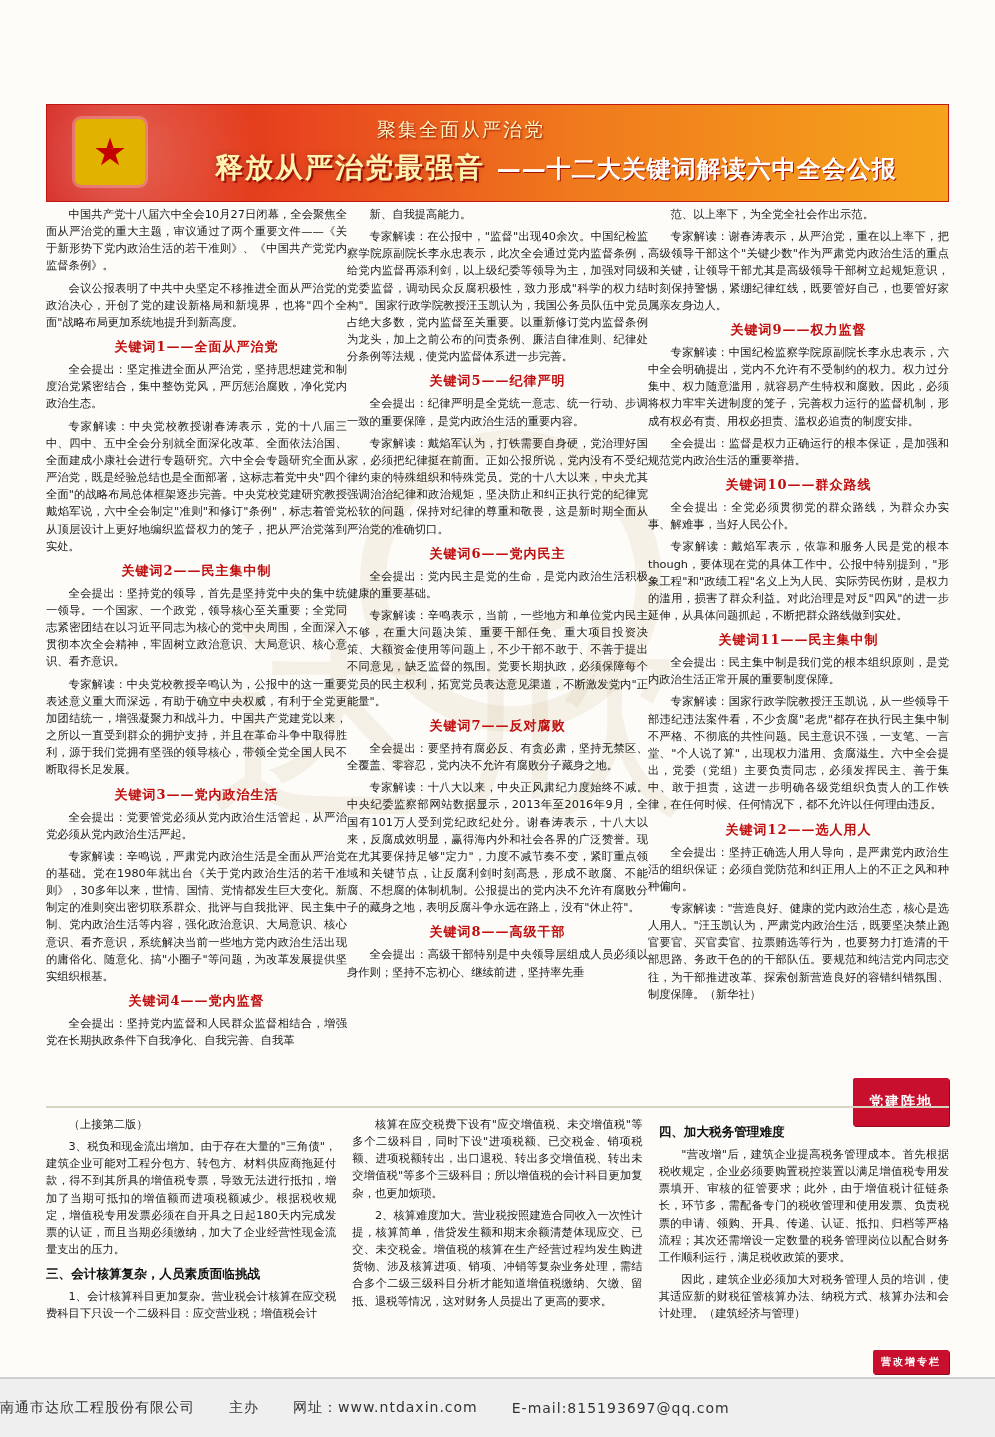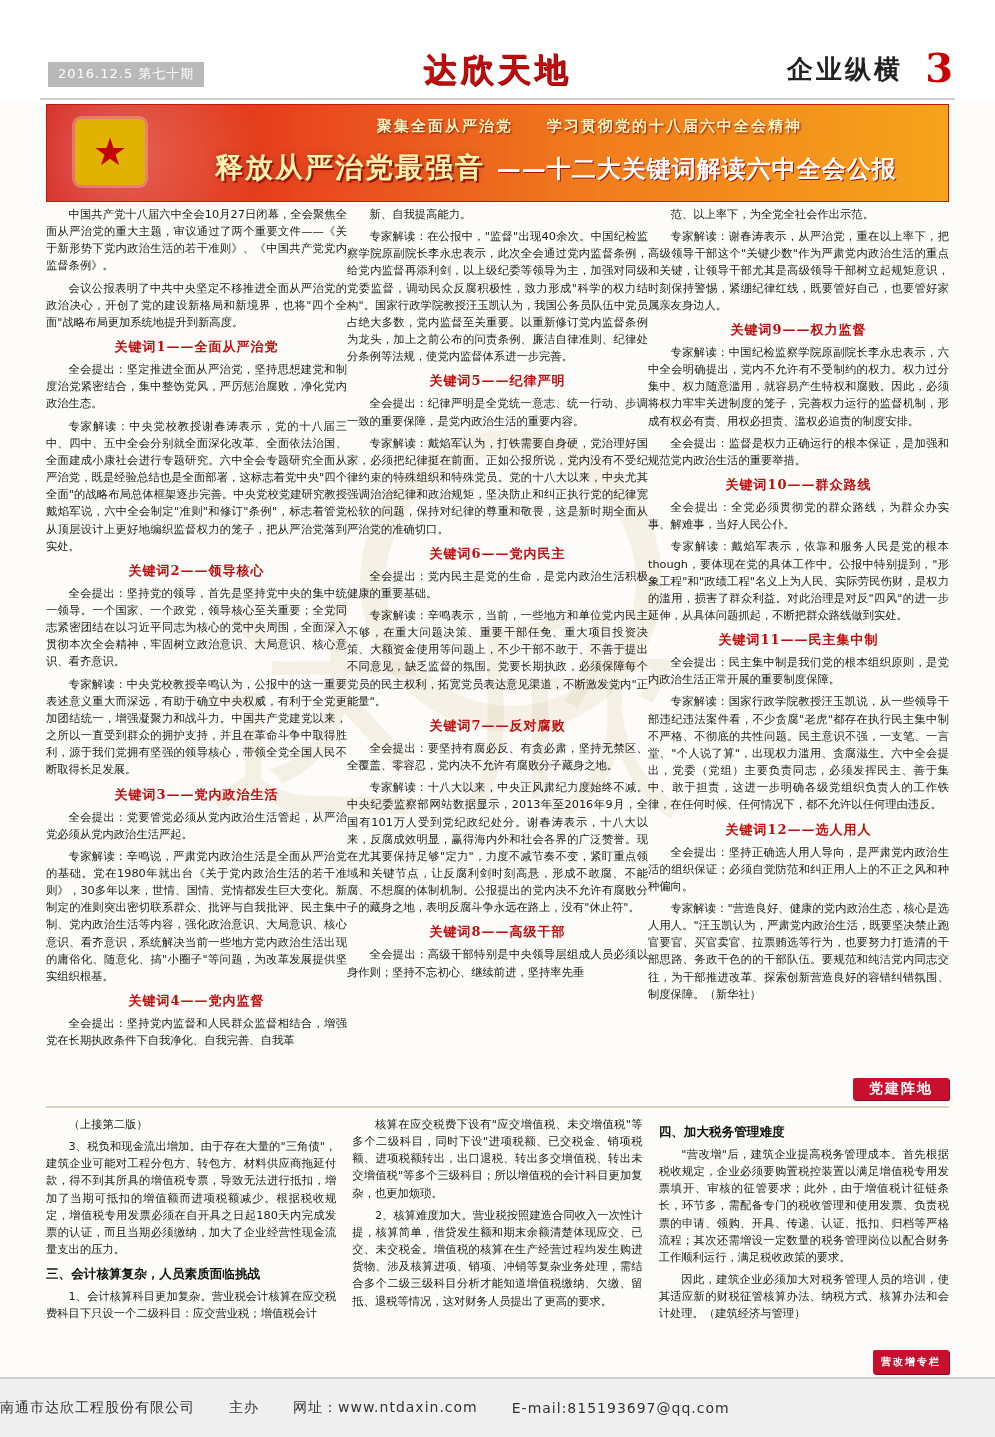--- a/index.html
+++ b/index.html
@@ -63,21 +63,21 @@
   .banner-emblem{
     position:absolute;left:28px;top:14px;width:70px;height:66px;
     background:#e2b200;
     border-radius:6px;
     box-shadow:0 0 0 3px rgba(255,255,255,.25);
     display:flex;align-items:center;justify-content:center;
     color:#c40000;font-size:38px;line-height:1;
   }
   .banner-top{
     position:absolute;left:330px;top:12px;right:20px;
-    color:#fff7c0;font-weight:bold;font-size:15px;letter-spacing:2px;
+    color:#fff7c0;font-weight:normal;font-size:19px;letter-spacing:2px;
     text-shadow:1px 1px 2px #8b1006;
     display:flex;gap:34px;
   }
   .banner-main{
     position:absolute;left:168px;top:44px;right:16px;
     font-family:"DejaVu Serif","Liberation Serif",serif;
     font-weight:bold;font-size:28px;letter-spacing:2px;
     color:#fff3b0;
     text-shadow:2px 2px 0 #9c1207, 0 0 6px rgba(0,0,0,.25);
     white-space:nowrap;
@@ -121,21 +121,21 @@
     font-weight:bold;font-size:13px;
     color:#c00d0d;
     text-align:center;
     letter-spacing:1px;
   }
   
   .tag-party{
     position:absolute;right:46px;top:1078px;
     background:#c8102e;color:#ffffff;
     font-weight:bold;font-size:14px;letter-spacing:2px;
-    padding:2px 16px;
+    padding:15px 16px;
     border-radius:2px;
     box-shadow:1px 1px 0 #8d0a1f;
   }
   .tag-tax{
     position:absolute;right:46px;top:1350px;
     background:#c8102e;color:#ffffff;
     font-weight:bold;font-size:10px;letter-spacing:2px;
     padding:5px 8px;
     border-radius:2px;
     box-shadow:1px 1px 0 #8d0a1f;
@@ -167,48 +167,40 @@
   .footer span{white-space:nowrap;}
 </style>
 </head>
 <body>
 
 <div class="page">
 
   <div class="watermark2"></div>
   <div class="watermark">达欣</div>
 
-  <div class="masthead">
-    <div class="issue-box">2016.12.5  第七十期</div>
-    <div class="paper-name">达欣天地</div>
-    <div class="section-title">企业纵横</div>
-    <div class="page-num">3</div>
-    <div class="head-rule"></div>
-  </div>
 
   <div class="banner">
     <div class="banner-emblem">★</div>
     <div class="banner-top">
       <span>聚集全面从严治党</span>
-      <span>学习贯彻党的十八届六中全会精神</span>
     </div>
     <div class="banner-main">
       <span>释放从严治党最强音</span>
       <span class="sub">——十二大关键词解读六中全会公报</span>
     </div>
   </div>
 
   <div class="body-area">
     <div class="col" id="col1">
         <p>中国共产党十八届六中全会10月27日闭幕，全会聚焦全面从严治党的重大主题，审议通过了两个重要文件——《关于新形势下党内政治生活的若干准则》、《中国共产党党内监督条例》。</p>
         <p>会议公报表明了中共中央坚定不移推进全面从严治党的政治决心，开创了党的建设新格局和新境界，也将"四个全面"战略布局更加系统地提升到新高度。</p>
         <div class="kw">关键词1——全面从严治党</div>
         <p>全会提出：坚定推进全面从严治党，坚持思想建党和制度治党紧密结合，集中整饬党风，严厉惩治腐败，净化党内政治生态。</p>
         <p>专家解读：中央党校教授谢春涛表示，党的十八届三中、四中、五中全会分别就全面深化改革、全面依法治国、全面建成小康社会进行专题研究。六中全会专题研究全面从严治党，既是经验总结也是全面部署，这标志着党中央"四个全面"的战略布局总体框架逐步完善。中央党校党建研究教授戴焰军说，六中全会制定"准则"和修订"条例"，标志着管党从顶层设计上更好地编织监督权力的笼子，把从严治党落到实处。</p>
-        <div class="kw">关键词2——领导核心</div>
+        <div class="kw">关键词2——民主集中制</div>
         <p>全会提出：坚持党的领导，首先是坚持党中央的集中统一领导。一个国家、一个政党，领导核心至关重要；全党同志紧密团结在以习近平同志为核心的党中央周围，全面深入贯彻本次全会精神，牢固树立政治意识、大局意识、核心意识、看齐意识。</p>
         <p>专家解读：中央党校教授辛鸣认为，公报中的这一重要表述意义重大而深远，有助于确立中央权威，有利于全党更加团结统一，增强凝聚力和战斗力。中国共产党建党以来，之所以一直受到群众的拥护支持，并且在革命斗争中取得胜利，源于我们党拥有坚强的领导核心，带领全党全国人民不断取得长足发展。</p>
         <div class="kw">关键词3——党内政治生活</div>
         <p>全会提出：党要管党必须从党内政治生活管起，从严治党必须从党内政治生活严起。</p>
         <p>专家解读：辛鸣说，严肃党内政治生活是全面从严治党的基础。党在1980年就出台《关于党内政治生活的若干准则》，30多年以来，世情、国情、党情都发生巨大变化。新制定的准则突出密切联系群众、批评与自我批评、民主集中制、党内政治生活等内容，强化政治意识、大局意识、核心意识、看齐意识，系统解决当前一些地方党内政治生活出现的庸俗化、随意化、搞"小圈子"等问题，为改革发展提供坚实组织根基。</p>
         <div class="kw">关键词4——党内监督</div>
         <p>全会提出：坚持党内监督和人民群众监督相结合，增强党在长期执政条件下自我净化、自我完善、自我革</p>
       </div>
     <div class="col" id="col2">
         <p>新、自我提高能力。</p>

